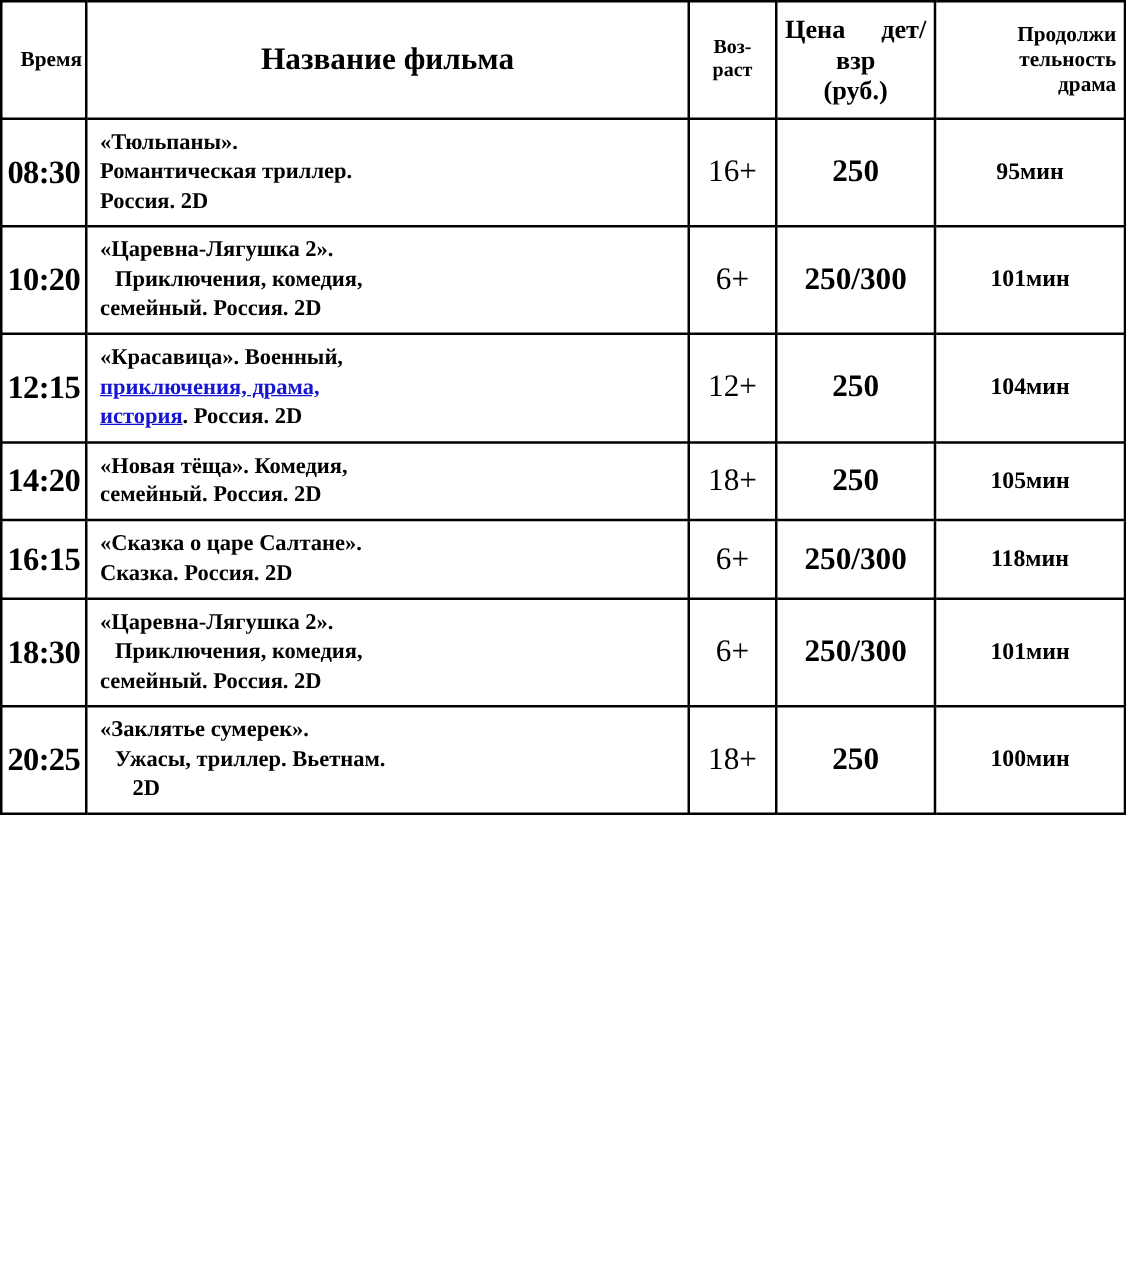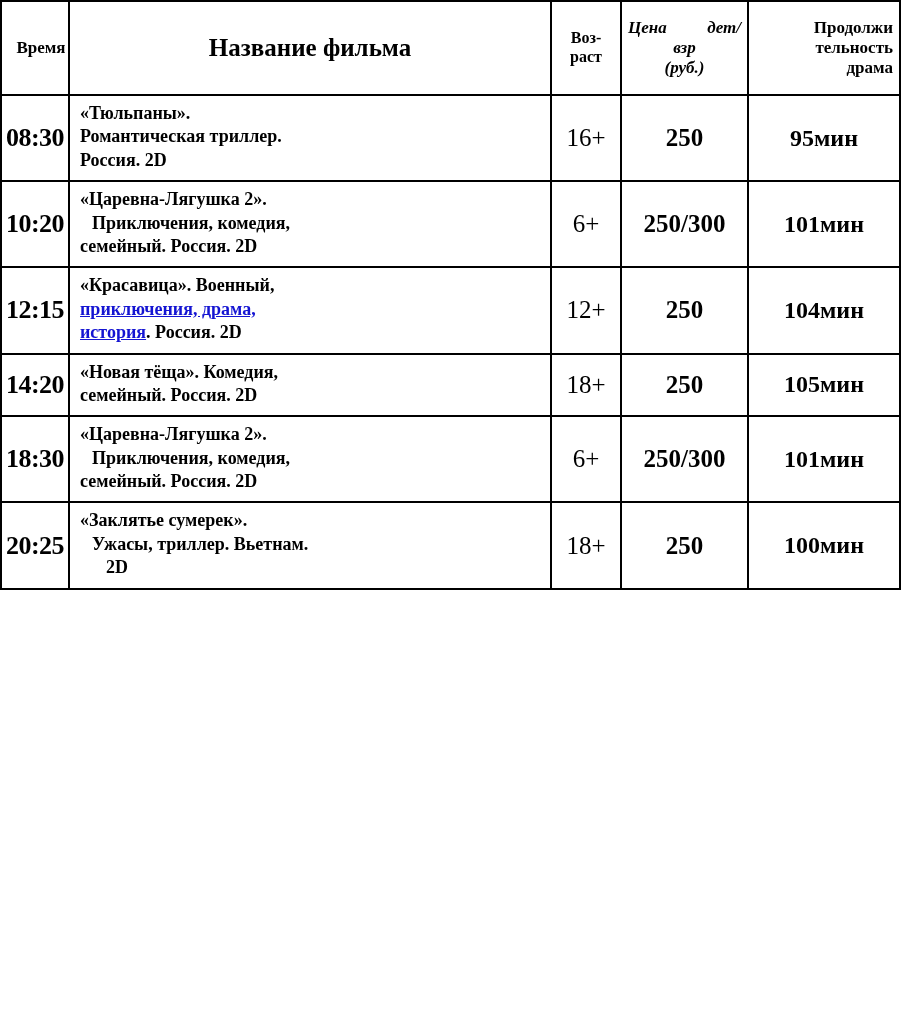--- a/index.html
+++ b/index.html
@@ -36,21 +36,21 @@
   
   thead th {
     font-weight: bold;
     text-align: center;
     height: 84px;
     line-height: 1.18;
   }
   th.h-time  { font-size: 17px; padding-left: 12px; }
   th.h-title { font-size: 25px; }
   th.h-age   { font-size: 16px; padding: 4px 4px; }
-  th.h-price { font-size: 17px; padding: 0 6px; font-style: italic; }
+  th.h-price { font-size: 21px; padding: 0 6px; }
   th.h-dur   { font-size: 17px; padding: 0 6px; }
   .price-head-line1 {
     display: flex;
     justify-content: space-between;
     width: 100%;
   }
   .price-head-line2,
   .price-head-line3 {
     display: block;
     text-align: center;
@@ -78,21 +78,21 @@
     font-size: 25px;
     font-weight: normal;
     text-align: center;
   }
   td.price {
     font-size: 25px;
     font-weight: bold;
     text-align: center;
   }
   td.duration {
-    font-size: 24px;
+    font-size: 19px;
     font-weight: bold;
     text-align: center;
   }
   .title-line { display: block; white-space: nowrap; }
   .indent-1 { padding-left: 12px; }
   .indent-2 { padding-left: 26px; }
   .lnk {
     color: #1414d2;
     text-decoration: underline;
   }
@@ -169,20 +169,30 @@
         <td class="time">14:20</td>
         <td class="title">
           <span class="title-line">«Новая тёща».  Комедия,</span>
           <span class="title-line">семейный. Россия.    2D</span>
         </td>
         <td class="age">18+</td>
         <td class="price">250</td>
         <td class="duration">105мин</td>
       </tr>
       <tr>
+        <td class="time">16:15</td>
+        <td class="title">
+          <span class="title-line">«Сказка о царе Салтане».</span>
+          <span class="title-line">Сказка.  Россия.   2D</span>
+        </td>
+        <td class="age">6+</td>
+        <td class="price">250/300</td>
+        <td class="duration">118мин</td>
+      </tr>
+      <tr>
         <td class="time">18:30</td>
         <td class="title">
           <span class="title-line">«Царевна-Лягушка 2».</span>
           <span class="title-line indent-1">Приключения, комедия,</span>
           <span class="title-line">семейный. Россия.    2D</span>
         </td>
         <td class="age">6+</td>
         <td class="price">250/300</td>
         <td class="duration">101мин</td>
       </tr>

